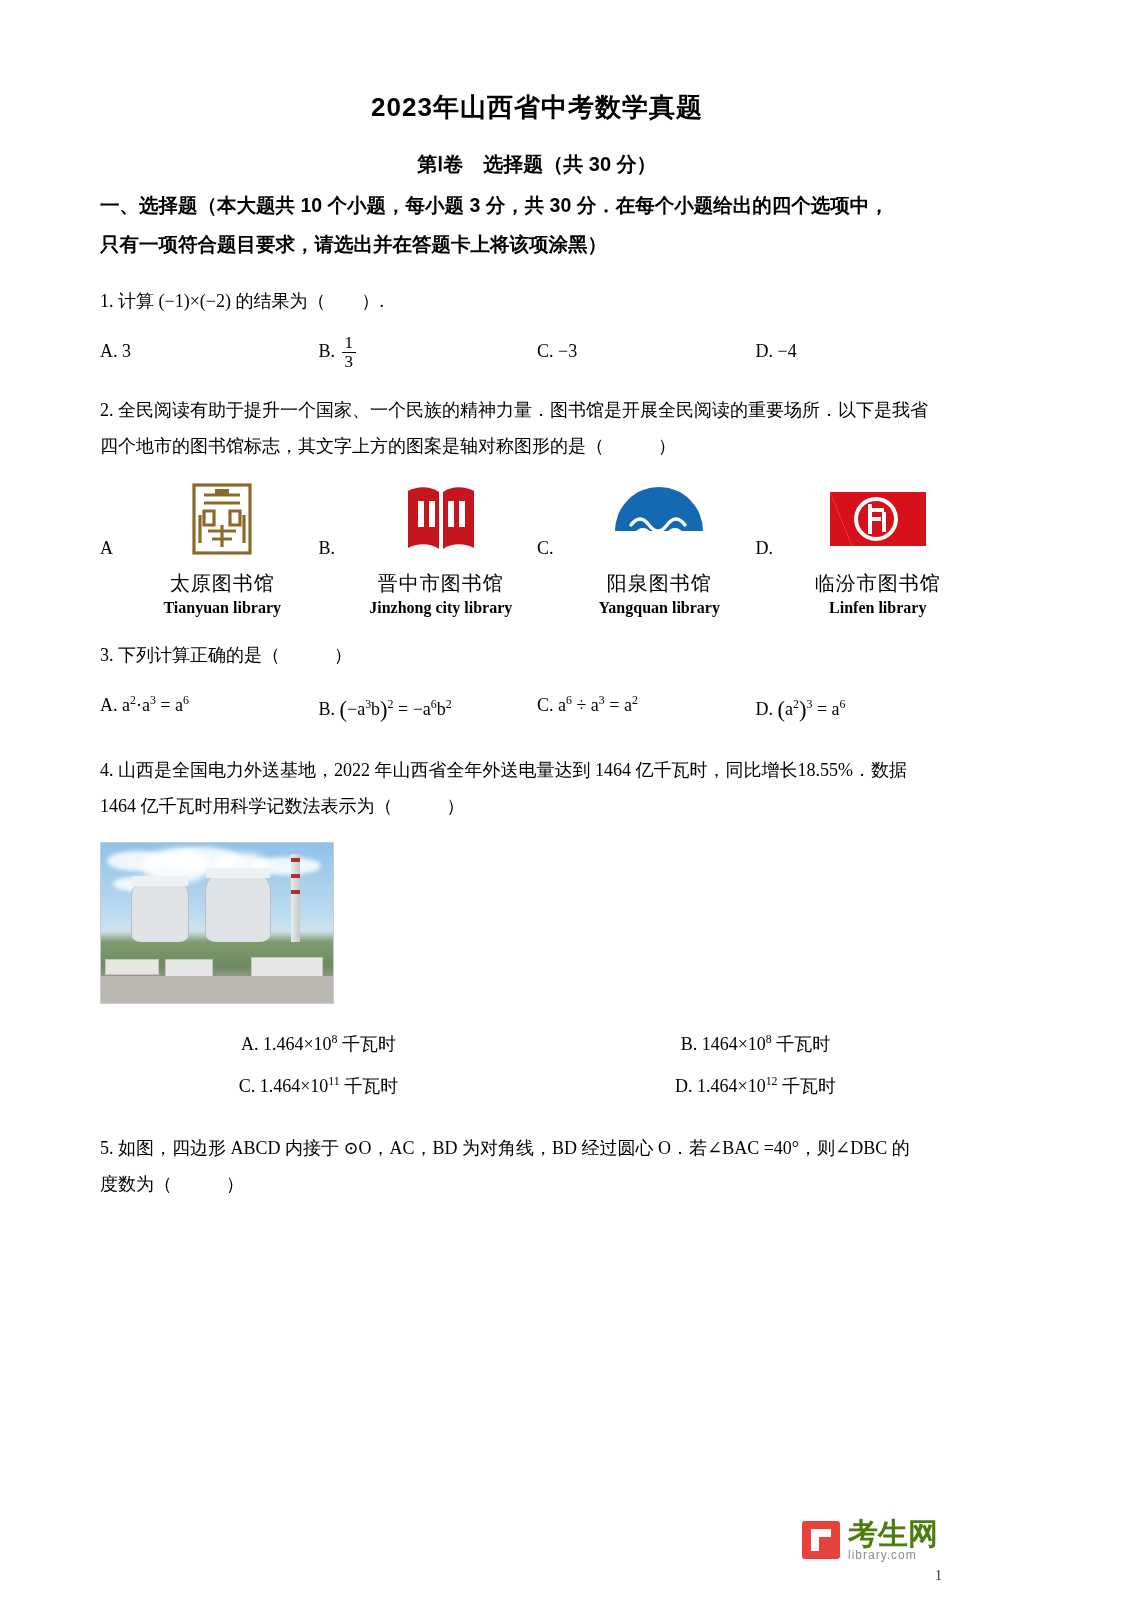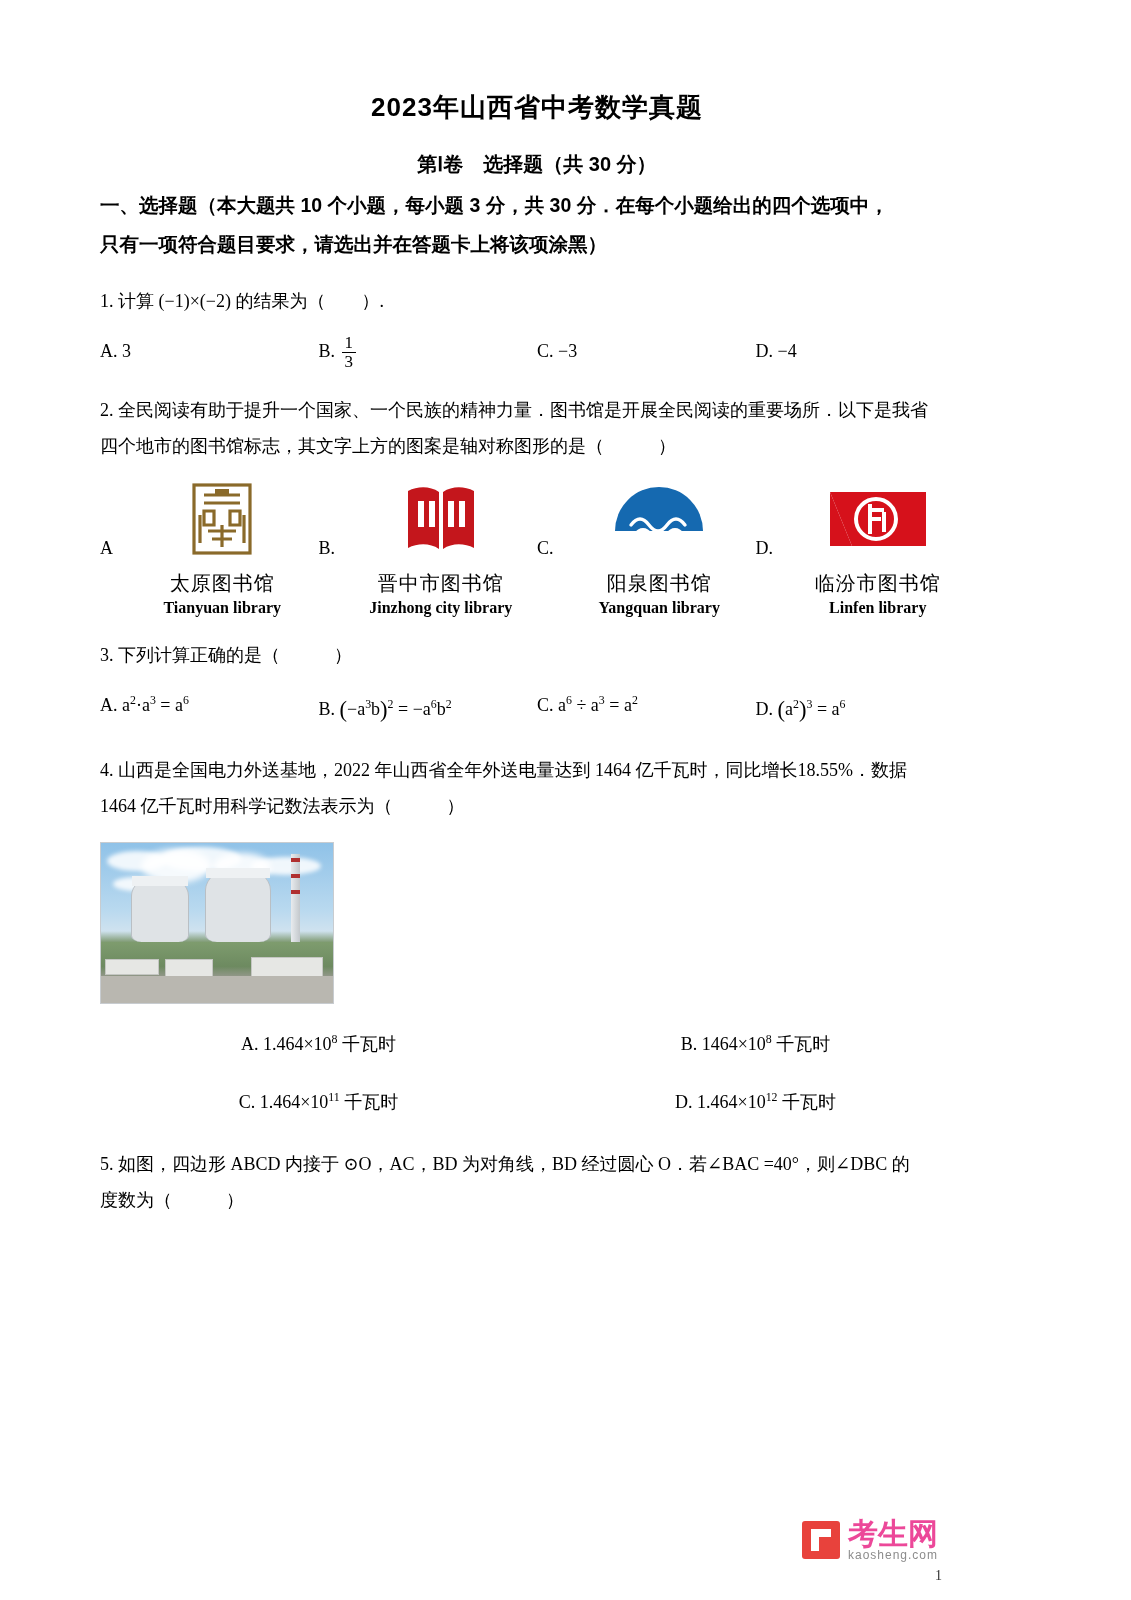--- a/index.html
+++ b/index.html
@@ -227,21 +227,21 @@
     width: 20px; height: 8px;
     background: #fff;
   }
   .wm-text {
     margin-left: 8px;
     line-height: 1.05;
   }
   .wm-cn {
     font-size: 30px;
     font-weight: bold;
-    color: #ec4899;
+    color: #4d7c0f;
     font-family: "Liberation Sans", sans-serif;
   }
   .wm-en {
     font-size: 12px;
     color: #8c8c8c;
     letter-spacing: 1px;
     font-family: "Liberation Sans", sans-serif;
   }
   .page-num {
     position: absolute;
@@ -436,21 +436,21 @@
   <div class="opts-row half" style="margin-top:22px">
     <div class="opt">
       <span>A.</span>
       <span>1.464×10<sup>8</sup> 千瓦时</span>
     </div>
     <div class="opt">
       <span>B.</span>
       <span>1464×10<sup>8</sup> 千瓦时</span>
     </div>
   </div>
-  <div class="opts-row half" style="margin-top:22px">
+  <div class="opts-row half" style="margin-top:6px">
     <div class="opt">
       <span>C.</span>
       <span>1.464×10<sup>11</sup> 千瓦时</span>
     </div>
     <div class="opt">
       <span>D.</span>
       <span>1.464×10<sup>12</sup> 千瓦时</span>
     </div>
   </div>
 
@@ -459,19 +459,19 @@
     <span>如图，四边形 ABCD 内接于 ⊙O，AC，BD 为对角线，BD 经过圆心 O．若∠BAC =40°，则∠DBC 的</span>
   </div>
   <div class="q" style="margin-top:0">
     <span>度数为（　　　）</span>
   </div>
 
   <div class="watermark">
     <div class="wm-mark"></div>
     <div class="wm-text">
       <div class="wm-cn">考生网</div>
-      <div class="wm-en">kaosheng.com</div>
+      <div class="wm-en">library.com</div>
     </div>
   </div>
 
   <div class="page-num">1</div>
 
 </div>
 
 </body></html>

